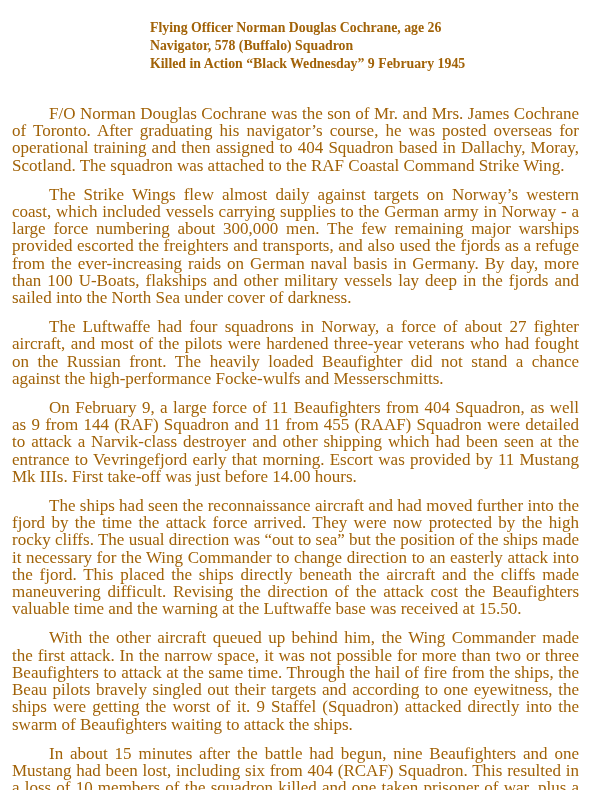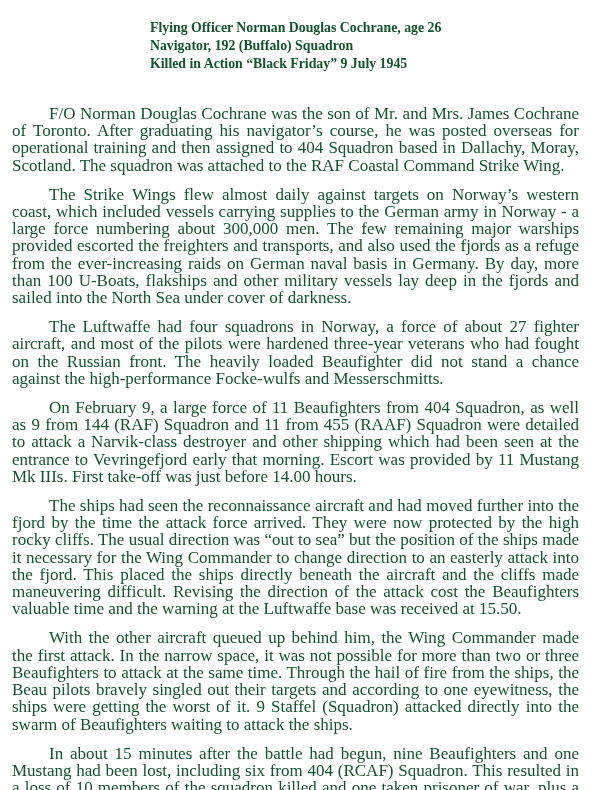--- a/index.html
+++ b/index.html
@@ -5,21 +5,21 @@
   html, body {
     margin: 0;
     padding: 0;
     background: #ffffff;
   }
   .page {
     position: relative;
     width: 600px;
     height: 790px;
     background: #ffffff;
-    color: #14532d;
+    color: #a16207;
     font-family: "Liberation Serif", "DejaVu Serif", serif;
     overflow: hidden;
     box-sizing: border-box;
   }
   .title-block {
     padding-top: 19px;
     margin-left: 150px;
     margin-right: 10px;
     font-weight: bold;
     font-size: 13.8px;
@@ -43,22 +43,22 @@
     margin-bottom: 0;
   }
 </style>
 </head>
 <body>
 
 <div class="page">
 
   <div class="title-block">
     <div class="title-line">Flying Officer Norman Douglas Cochrane, age 26</div>
-    <div class="title-line">Navigator, 192 (Buffalo) Squadron</div>
-    <div class="title-line">Killed in Action “Black Friday” 9 July 1945</div>
+    <div class="title-line">Navigator, 578 (Buffalo) Squadron</div>
+    <div class="title-line">Killed in Action “Black Wednesday” 9 February 1945</div>
   </div>
 
   <div class="body-text">
     <p>F/O Norman Douglas Cochrane was the son of Mr. and Mrs. James Cochrane of Toronto.  After graduating his navigator’s course, he was posted overseas for operational training and then assigned to 404 Squadron based in Dallachy, Moray, Scotland.  The squadron was attached to the RAF Coastal Command Strike Wing.</p>
     <p>The Strike Wings flew almost daily against targets on Norway’s western coast, which included vessels carrying supplies to the German army in Norway - a large force numbering about 300,000 men.  The few remaining major warships provided escorted the freighters and transports, and also used the fjords as a refuge from the ever-increasing raids on German naval basis in Germany.  By day, more than 100 U-Boats, flakships and other military vessels lay deep in the fjords and sailed into the North Sea under cover of darkness.</p>
     <p>The Luftwaffe had four squadrons in Norway, a force of about 27 fighter aircraft, and most of the pilots were hardened three-year veterans who had fought on the Russian front.  The heavily loaded Beaufighter did not stand a chance against the high-performance Focke-wulfs and Messerschmitts.</p>
     <p>On February 9, a large force of 11 Beaufighters from 404 Squadron, as well as 9 from 144 (RAF) Squadron and 11 from 455 (RAAF) Squadron were detailed to attack a Narvik-class destroyer and other shipping which had been seen at the entrance to Vevringefjord early that morning. Escort was provided by 11 Mustang Mk IIIs.  First take-off was just before 14.00 hours.</p>
     <p>The ships had seen the reconnaissance aircraft and had moved further into the fjord by the time the attack force arrived.  They were now protected by the high rocky cliffs.  The usual direction was “out to sea” but the position of the ships made it necessary for the Wing Commander to change direction to an easterly attack into the fjord.  This placed the ships directly beneath the aircraft and the cliffs made maneuvering difficult.  Revising the direction of the attack cost the Beaufighters valuable time and the warning at the Luftwaffe base was received at 15.50.</p>
     <p>With the other aircraft queued up behind him, the Wing Commander made the first attack.  In the narrow space, it was not possible for more than two or three Beaufighters to attack at the same time.  Through the hail of fire from the ships, the Beau pilots bravely singled out their targets and according to one eyewitness, the ships were getting the worst of it. 9 Staffel (Squadron) attacked directly into the swarm of Beaufighters waiting to attack the ships.</p>
     <p>In about 15 minutes after the battle had begun, nine Beaufighters and one Mustang had been lost, including six from 404 (RCAF) Squadron.  This resulted in a loss of 10 members of the squadron killed and one taken prisoner of war, plus a member of the RAF who was serving with them. The heavy loss of life resulted in no victory for Coastal Command as none of the ships were sunk.  9 February 1945 became known as Black Friday.</p>

